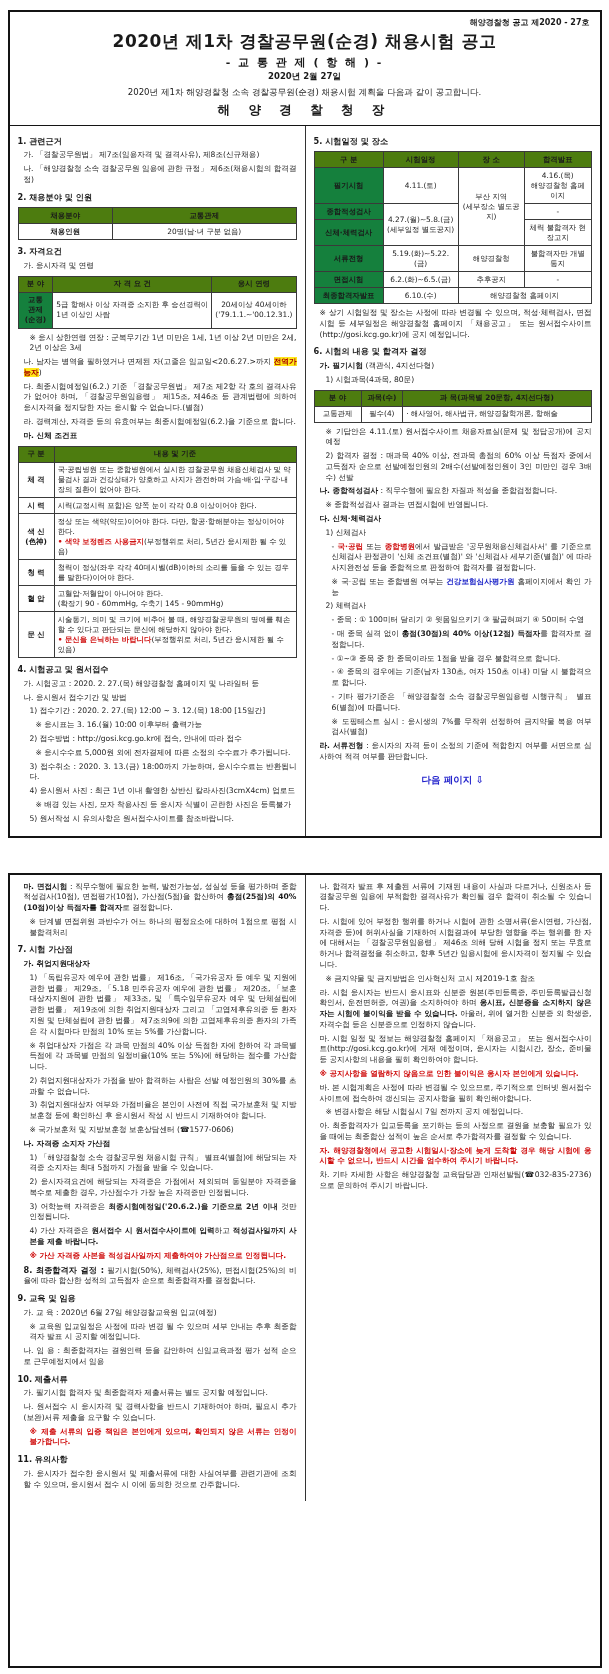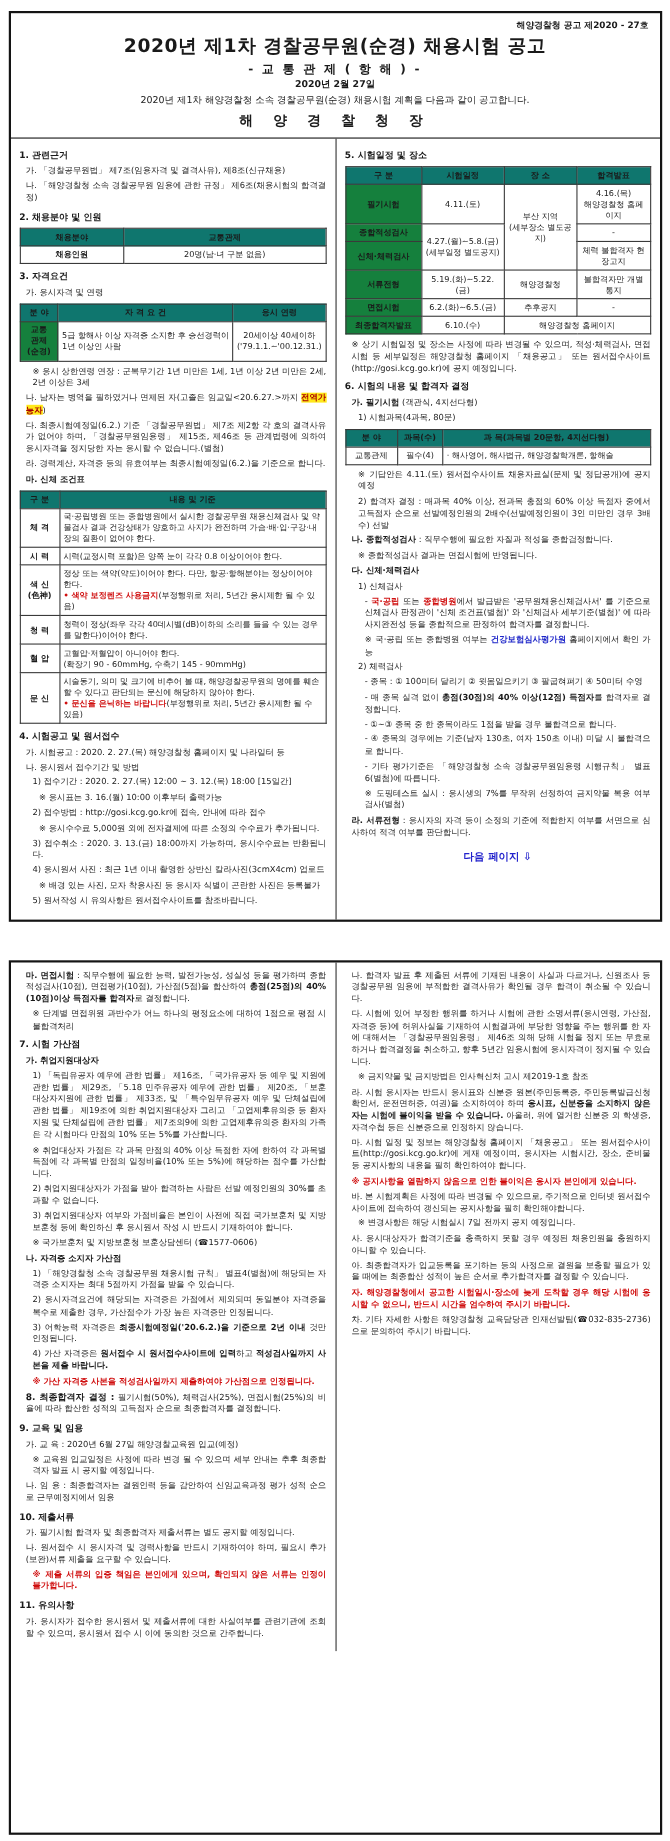--- a/index.html
+++ b/index.html
@@ -29,21 +29,21 @@
   .c{text-align:center;}
   .bold{font-weight:700;}
   .redbold{color:#d01010;font-weight:700;}
   .bluebold{color:#1c24c8;font-weight:700;}
   .hl{background:#ffe81a;color:#a90000;font-weight:800;}
   .next-page{color:#2222cc;font-weight:800;font-size:9.5px;text-align:center;margin-top:10px;}
   
   table{width:100%;border-collapse:collapse;margin:4px 0;border:1.6px solid #141414;}
   td,th{border:1px solid #3a3a3a;font-size:7.4px;padding:2.5px 3px;vertical-align:middle;line-height:1.35;}
   th{font-weight:800;}
-  .thead{background:#0f766e;text-align:center;font-weight:800;}
+  .thead{background:#4d7c0f;text-align:center;font-weight:800;}
   .ylw{background:#15803d;text-align:center;font-weight:700;}
   .pre{white-space:pre-line;}
   .vcell{text-align:left;}
 </style>
 </head>
 <body>
 
 <div class="page page1">
   <div class="doc-head">
     <p class="notice-no">해양경찰청 공고  제2020 - 27호</p>
@@ -328,19 +328,18 @@
       <p class="i1">나. 합격자 발표 후 제출된 서류에 기재된 내용이 사실과 다르거나, 신원조사 등 경찰공무원 임용에 부적합한 결격사유가 확인될 경우 합격이 취소될 수 있습니다.</p>
       <p class="i1">다. 시험에 있어 부정한 행위를 하거나 시험에 관한 소명서류(응시연령, 가산점, 자격증 등)에 허위사실을 기재하여 시험결과에 부당한 영향을 주는 행위를 한 자에 대해서는 「경찰공무원임용령」 제46조 의해 당해 시험을 정지 또는 무효로 하거나 합격결정을 취소하고, 향후 5년간 임용시험에 응시자격이 정지될 수 있습니다.</p>
       <p class="i2">※ 금지약물 및 금지방법은 인사혁신처 고시 제2019-1호 참조</p>
       <p class="i1">
         <span>라. 시험 응시자는 반드시 응시표와 신분증 원본(주민등록증, 주민등록발급신청 확인서, 운전면허증, 여권)을 소지하여야 하며 </span><span class="bold">응시표, 신분증을 소지하지 않은 자는 시험에 불이익을 받을 수 있습니다.</span><span> 아울러, 위에 열거한 신분증 외 학생증, 자격수첩 등은 신분증으로 인정하지 않습니다.</span>
       </p>
       <p class="i1">마. 시험 일정 및 정보는 해양경찰청 홈페이지 「채용공고」 또는 원서접수사이트(http://gosi.kcg.go.kr)에 게재 예정이며, 응시자는 시험시간, 장소, 준비물 등 공지사항의 내용을 필히 확인하여야 합니다.</p>
       <p class="i1 redbold">※ 공지사항을 열람하지 않음으로 인한 불이익은 응시자 본인에게 있습니다.</p>
       <p class="i1">바. 본 시험계획은 사정에 따라 변경될 수 있으므로, 주기적으로 인터넷 원서접수사이트에 접속하여 갱신되는 공지사항을 필히 확인해야합니다.</p>
       <p class="i2">※ 변경사항은 해당 시험실시 7일 전까지 공지 예정입니다.</p>
-      <p class="i1">사. 응시대상자가 합격기준을 충족하지 못할 경우 예정된 채용인원을 충원하지 아니할 수 있습니다.</p>
       <p class="i1">아. 최종합격자가 입교등록을 포기하는 등의 사정으로 결원을 보충할 필요가 있을 때에는 최종합산 성적이 높은 순서로 추가합격자를 결정할 수 있습니다.</p>
       <p class="i1 redbold">자. 해양경찰청에서 공고한 시험일시·장소에 늦게 도착할 경우 해당 시험에 응시할 수 없으니, 반드시 시간을 엄수하여 주시기 바랍니다.</p>
       <p class="i1">차. 기타 자세한 사항은 해양경찰청 교육담당관 인재선발팀(☎032-835-2736)으로 문의하여 주시기 바랍니다.</p>
     </div>
   </div>
 </div>
 
 </body></html>

